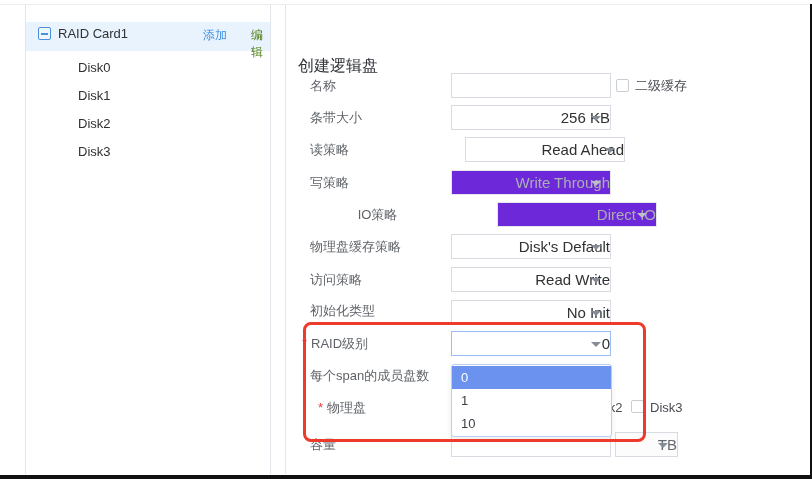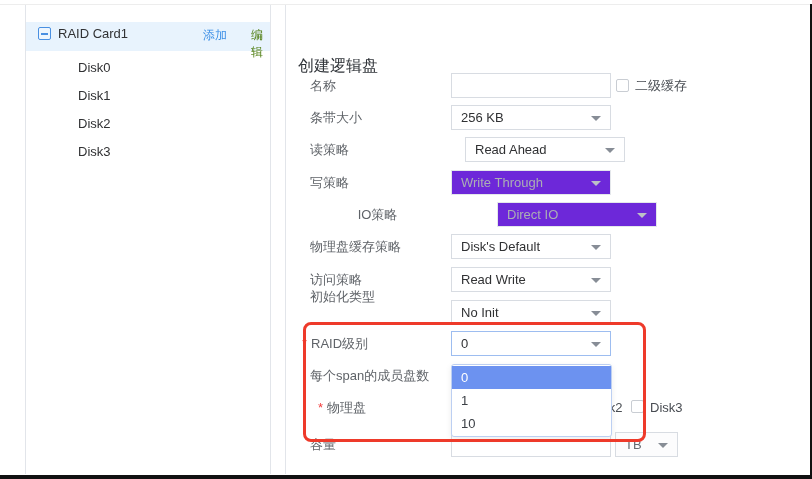--- a/index.html
+++ b/index.html
@@ -18,21 +18,21 @@
   .minus-box i { position:absolute; left:2px; right:2px; top:5px; height:2px; background:#4a90e2; }
   .tree-label { position:absolute; left:32px; top:4px; font-size:13px; color:#303133; }
   .tree-add { position:absolute; left:177px; top:5px; font-size:12px; color:#3a8ee6; cursor:pointer; }
   .tree-edit { position:absolute; left:225px; top:5px; font-size:12px; color:#4d7c0f; }
   .disk-item { position:absolute; left:78px; font-size:13px; color:#303133; height:20px; line-height:20px; }
 
   
   .form-title { position:absolute; left:298px; top:28px; font-size:16px; color:#2f3338;margin-top:28px; }
   .flabel { position:absolute; left:310px; width:135px; height:25px; line-height:25px; font-size:13px; color:#5f6368; white-space:nowrap; }
   .req { color:#f23c3c; margin-right:4px; }
-  .ctrl { position:absolute; left:451px; width:160px; height:25px; border:1px solid #d8dce2; border-radius:0; background:#fff; font-size:13px; color:#303133; line-height:23px; padding-left:9px; }
+  .ctrl { position:absolute; left:451px; width:160px; height:25px; border:1px solid #d8dce2; border-radius:0; background:#fff; font-size:15px; color:#303133; line-height:23px; padding-left:9px;text-align:right; }
   .ctrl .caret { position:absolute; right:9px; top:10px; width:0; height:0; border-left:5px solid transparent; border-right:5px solid transparent; border-top:5px solid #878d96; }
   .ctrl.disabled { background:#6d28d9; border-color:#e4e7eb; color:#abaeb4; }
   .ctrl.disabled .caret { border-top-color:#bcc0c6; }
   .ctrl.focused { border-color:#9dbdf0; }
   input.ctrl { padding-left:9px; outline:none; }
   .chkbox { position:absolute; width:13px; height:13px; border:1px solid #c9cdd3; border-radius:2px; background:#fff; }
   .chklabel { position:absolute; font-size:13px; color:#484c52; height:17px; line-height:17px; }
 
   
   .pd-item { position:absolute; top:399px; height:17px; }
@@ -112,21 +112,21 @@
     <span>Disk's Default</span>
     <span class="caret"></span>
   </div>
 
   <div class="flabel" style="top:267px;">访问策略</div>
   <div class="ctrl" style="top:267px;">
     <span>Read Write</span>
     <span class="caret"></span>
   </div>
 
-  <div class="flabel" style="top:284px;">初始化类型</div>
+  <div class="flabel" style="top:298px;">初始化类型</div>
   <div class="ctrl" style="top:300px;">
     <span>No Init</span>
     <span class="caret"></span>
   </div>
 
   <div class="flabel" style="top:331px; left:302px;">
     <span class="req">*</span><span>RAID级别</span>
   </div>
   <div class="ctrl focused" style="top:331px;">
     <span>0</span>

